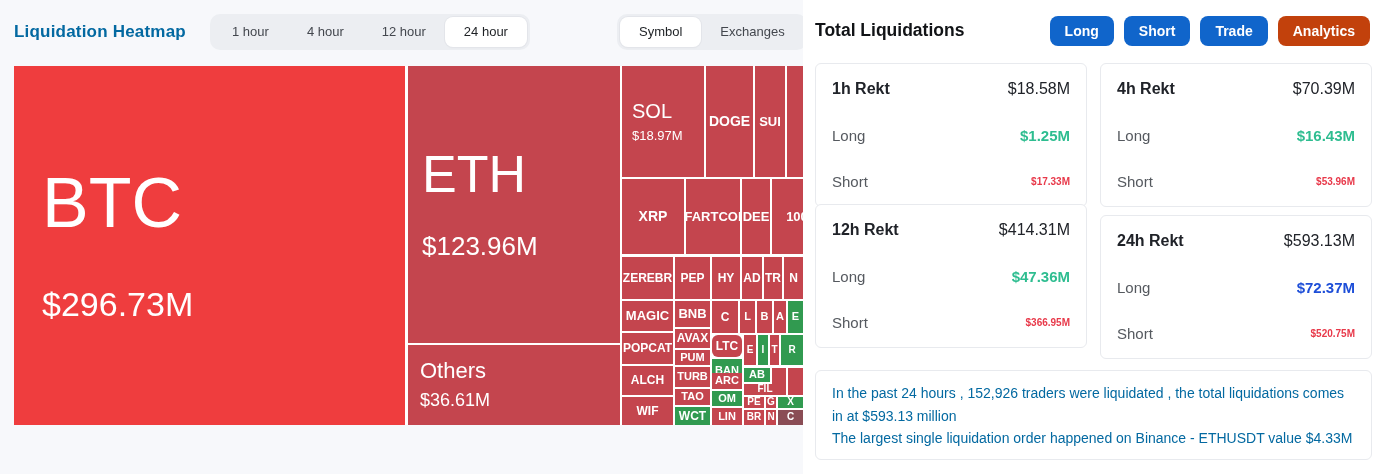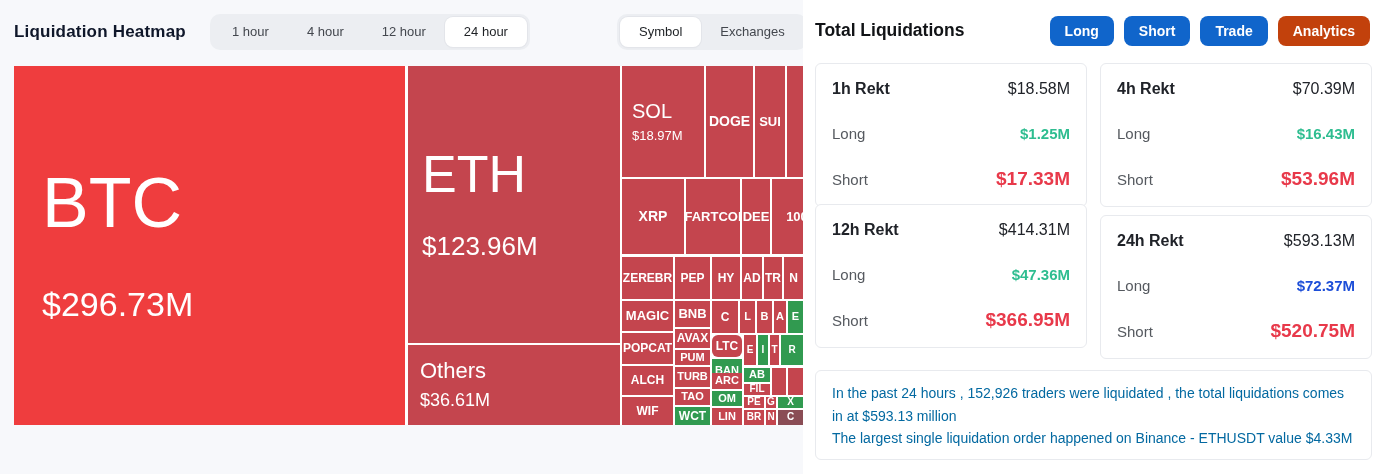--- a/index.html
+++ b/index.html
@@ -7,21 +7,21 @@
   body {
     width:1377px; height:474px; overflow:hidden;
     font-family:"Liberation Sans", sans-serif;
     background:#ffffff;
   }
   .app { display:flex; width:1377px; height:474px; }
   .left { position:relative; width:803px; height:474px; background:#f7f8fb; }
   .right { position:relative; flex:1; height:474px; background:#ffffff; }
 
   
-  .lh-title { position:absolute; left:14px; top:22px; font-size:17px; font-weight:700; color:#0f172a; letter-spacing:.2px;text-align:center; }
+  .lh-title { position:absolute; left:14px; top:22px; font-size:17px; font-weight:700; color:#0369a1; letter-spacing:.2px;text-align:center; }
   .pill { position:absolute; top:14px; height:36px; background:#eceef2; border-radius:10px; display:flex; align-items:center; padding:0 3px; }
   .pill.time { left:210px; }
   .pill.view { left:617px; }
   .pill-opt { padding:0 19px; height:30px; line-height:30px; font-size:13px; color:#43474e; border-radius:8px; cursor:pointer; white-space:nowrap; }
   .pill-opt.sel { background:#ffffff; color:#1d2024; box-shadow:0 0 0 1px #e3e5ea, 0 1px 2px rgba(0,0,0,.04); }
 
   
   .treemap { position:absolute; left:14px; top:66px; width:789px; height:359px; background:#ffffff; }
   .cell { position:absolute; display:flex; flex-direction:column; align-items:center; justify-content:center; color:#fff; overflow:hidden; cursor:pointer; }
   .cell.la { align-items:flex-start; }
@@ -34,21 +34,21 @@
   .rh-buttons { position:absolute; right:7px; top:16px; display:flex; gap:10px; }
   .btn-blue { height:30px; padding:0 15px; background:#1065cb; color:#ffffff; border:none; border-radius:8px; font-size:14px; font-weight:700; font-family:"Liberation Sans",sans-serif; cursor:pointer; }
 
   
   .card { position:absolute; width:272px; height:144px; background:#fff; border:1px solid #e8eaee; border-radius:6px; padding:16px; display:flex; flex-direction:column; justify-content:space-between; }
   .card-row { display:flex; justify-content:space-between; align-items:center; }
   .card-title { font-size:16px; font-weight:700; color:#202329; }
   .card-total { font-size:16px; font-weight:500; color:#202329; }
   .lbl-gray { font-size:15px; color:#55595f; }
   .val-long { font-size:15px; font-weight:600; }
-  .val-short { font-size:19px; font-weight:600; }
+  .val-short { font-size:10px; font-weight:600; }
 
   .summary-card { position:absolute; left:12px; top:370px; width:557px; height:90px; background:#fff; border:1px solid #e8eaee; border-radius:6px; padding:11px 16px; }
   .summary-card p { margin:0; font-size:14px; color:#0369a1; line-height:1.62; }
 </style>
 </head>
 <body>
 
 <div class="app">
 
   <div class="left">
@@ -172,21 +172,21 @@
           <span class="lbl" style="font-size: 11px;">TURB</span>
         </div>
         <div class="cell" style="left: 698px; top: 307px; width: 30px; height: 16px; background: rgb(196, 69, 78);">
           <span class="lbl" style="font-size: 11px; text-align: center;">ARC</span>
         </div>
         <div class="cell" style="left: 730px; top: 302px; width: 26px; height: 14px; background: rgb(49, 154, 80);">
           <span class="lbl" style="font-size: 11px;">AB</span>
         </div>
         <div class="cell" style="left: 758px; top: 302px; width: 14px; height: 27px; background: rgb(196, 69, 78);"></div>
         <div class="cell" style="left: 774px; top: 302px; width: 15px; height: 27px; background: rgb(196, 69, 78);"></div>
-        <div class="cell" style="left: 730px; top: 318px; width: 26px; height: 11px; background: rgb(196, 69, 78);">
+        <div class="cell" style="left: 730px; top: 318px; width: 42px; height: 11px; background: rgb(196, 69, 78);">
           <span class="lbl" style="font-size: 10px;">FIL</span>
         </div>
         <div class="cell" style="left: 661px; top: 323px; width: 35px; height: 16px; background: rgb(196, 69, 78);">
           <span class="lbl" style="font-size: 11px;">TAO</span>
         </div>
         <div class="cell" style="left: 698px; top: 325px; width: 30px; height: 15px; background: rgb(49, 154, 80);">
           <span class="lbl" style="font-size: 11px;">OM</span>
         </div>
         <div class="cell" style="left: 730px; top: 331px; width: 20px; height: 11px; background: rgb(196, 69, 78);">
           <span class="lbl" style="font-size: 10px;">PE</span>

